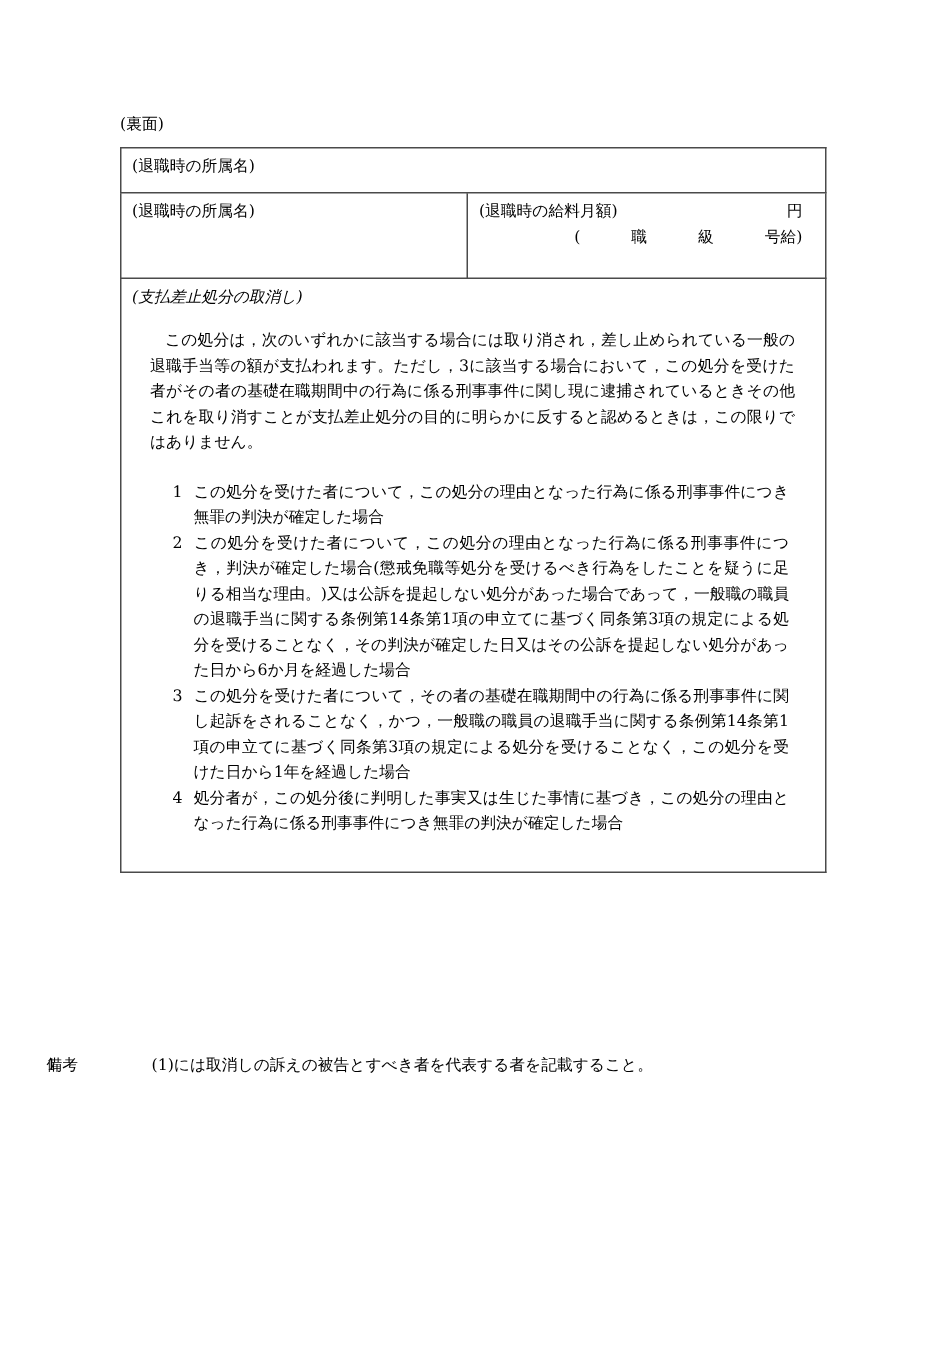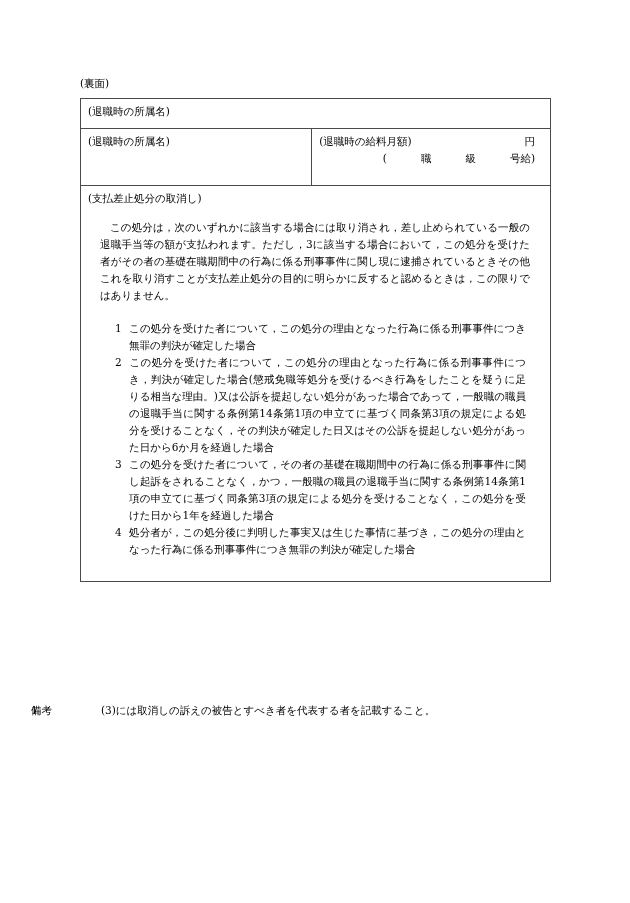--- a/index.html
+++ b/index.html
@@ -77,20 +77,21 @@
   }
   .salary-line2 .paren-open { margin-right: 34px; }
   .salary-line2 .f-shoku    { margin-right: 34px; }
   .salary-line2 .f-kyu      { margin-right: 34px; }
 
   
   .revoke-cell { padding: 5px 8px 7px 7px; }
   .revoke-heading {
     font-size: 10.5px;
     line-height: 15.5px;
+    font-style: italic;
   }
   .revoke-intro {
     font-size: 10.5px;
     line-height: 17px;
     text-indent: 10px;
     text-align: justify;
     margin: 12px;
   }
   .revoke-list {
     margin: 16px;
@@ -198,17 +199,17 @@
               </li>
             </ul>
           </div>
         </td>
       </tr>
     </tbody>
   </table>
 
   <div class="notes">
     <p class="note-row note-first">
-      <span class="note-label">備考</span><span class="note-num">1</span><span class="note-gap-lg"></span><span>(3)には取消しの訴えの被告とすべき者を代表する者を記載すること。</span>
+      <span class="note-label">備考</span><span class="note-num">1</span><span class="note-gap-lg"></span><span>(1)には取消しの訴えの被告とすべき者を代表する者を記載すること。</span>
     </p>
   </div>
 
 </div>
 
 </body></html>

